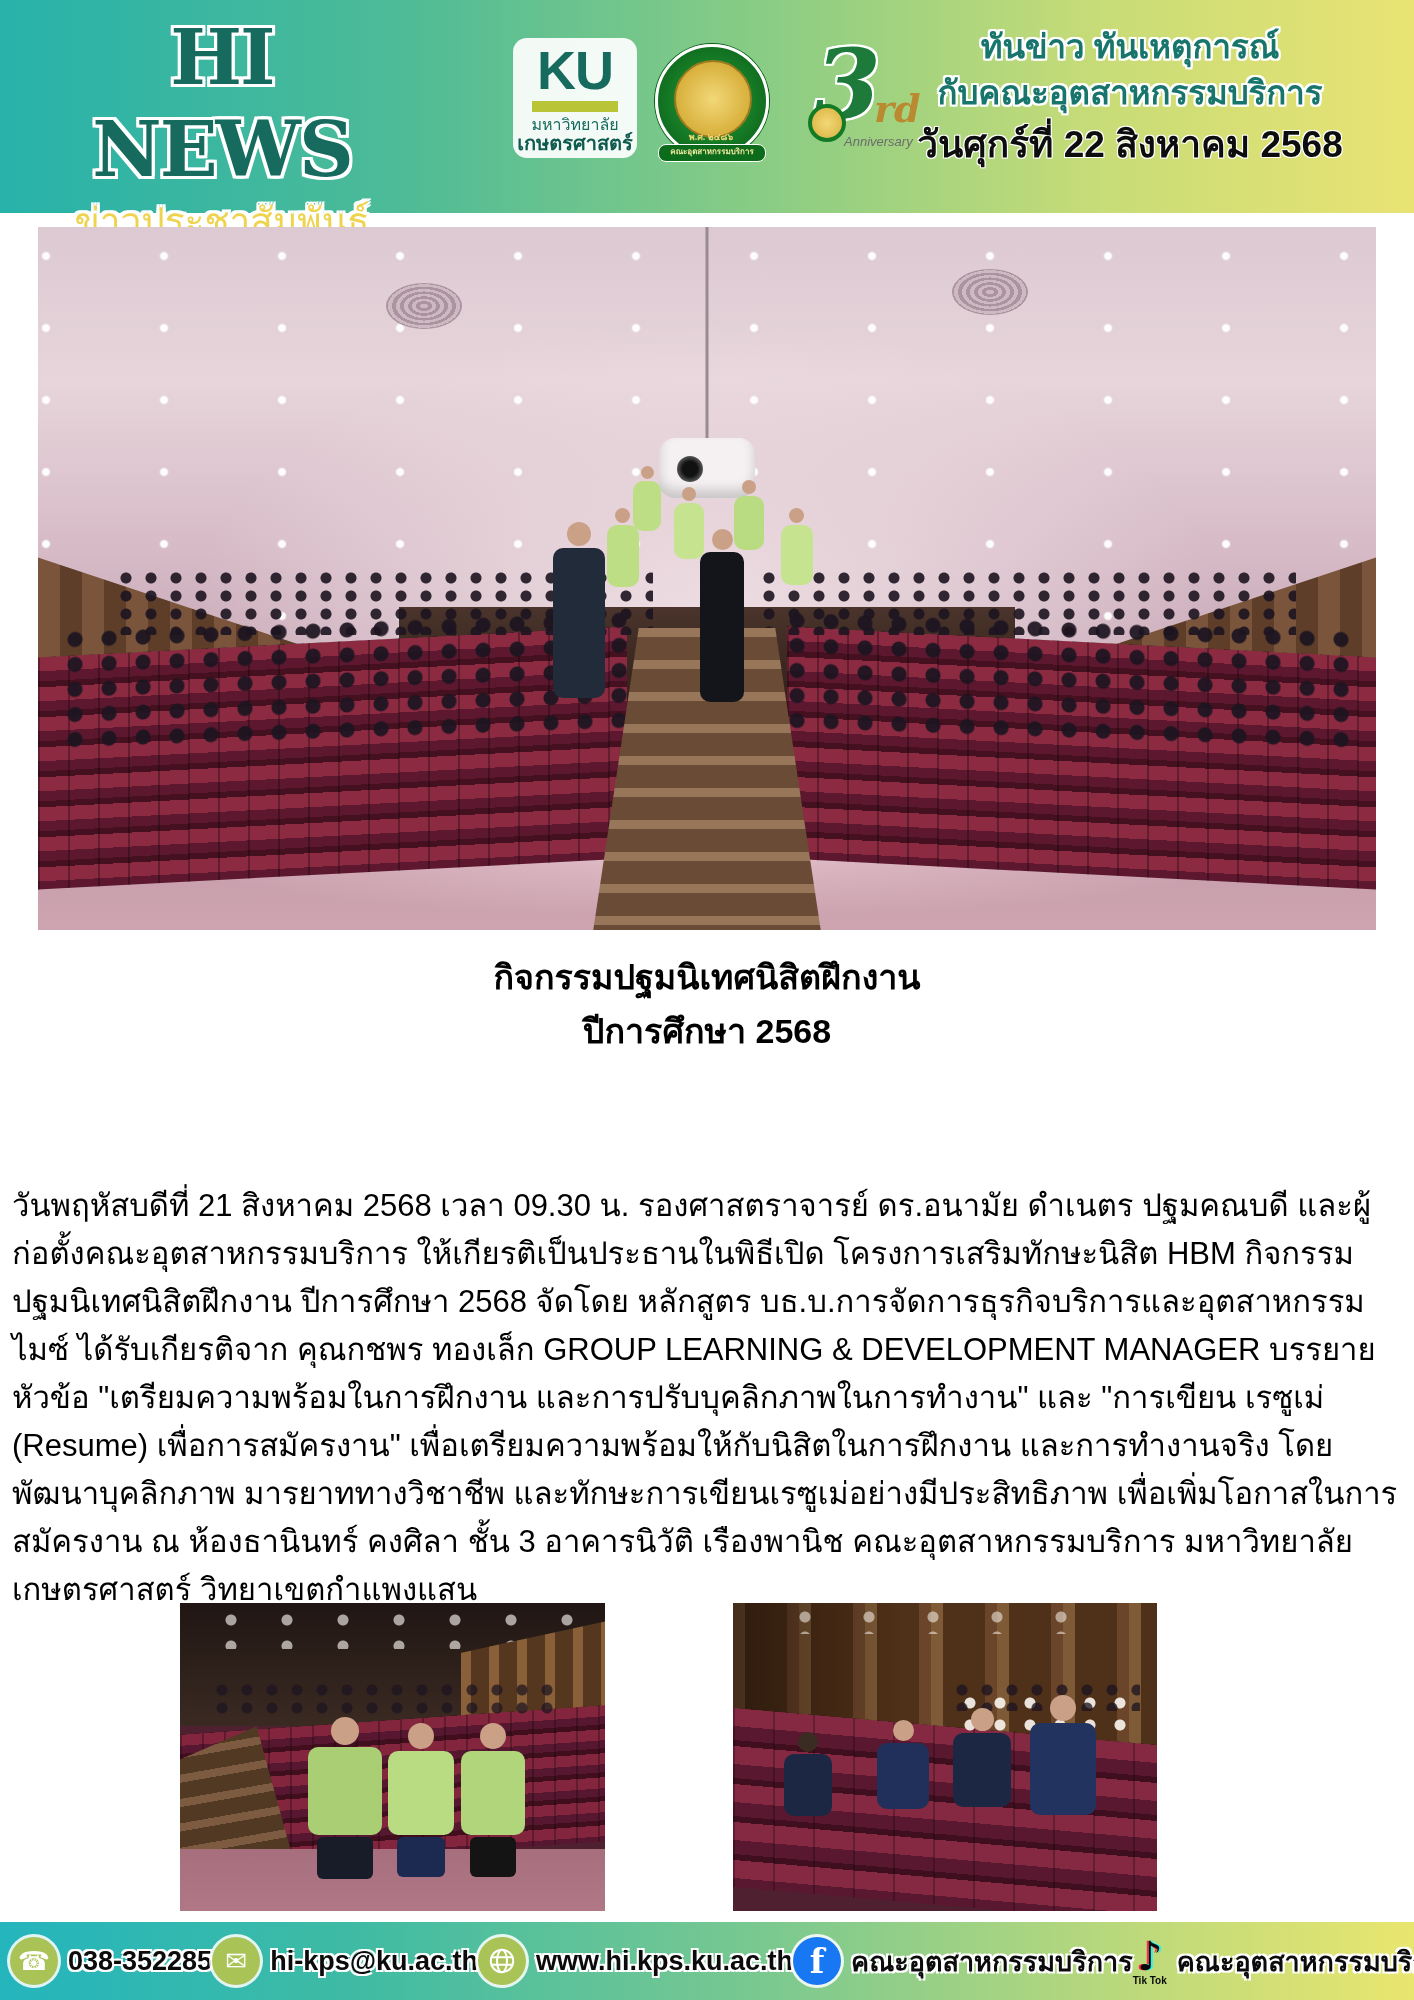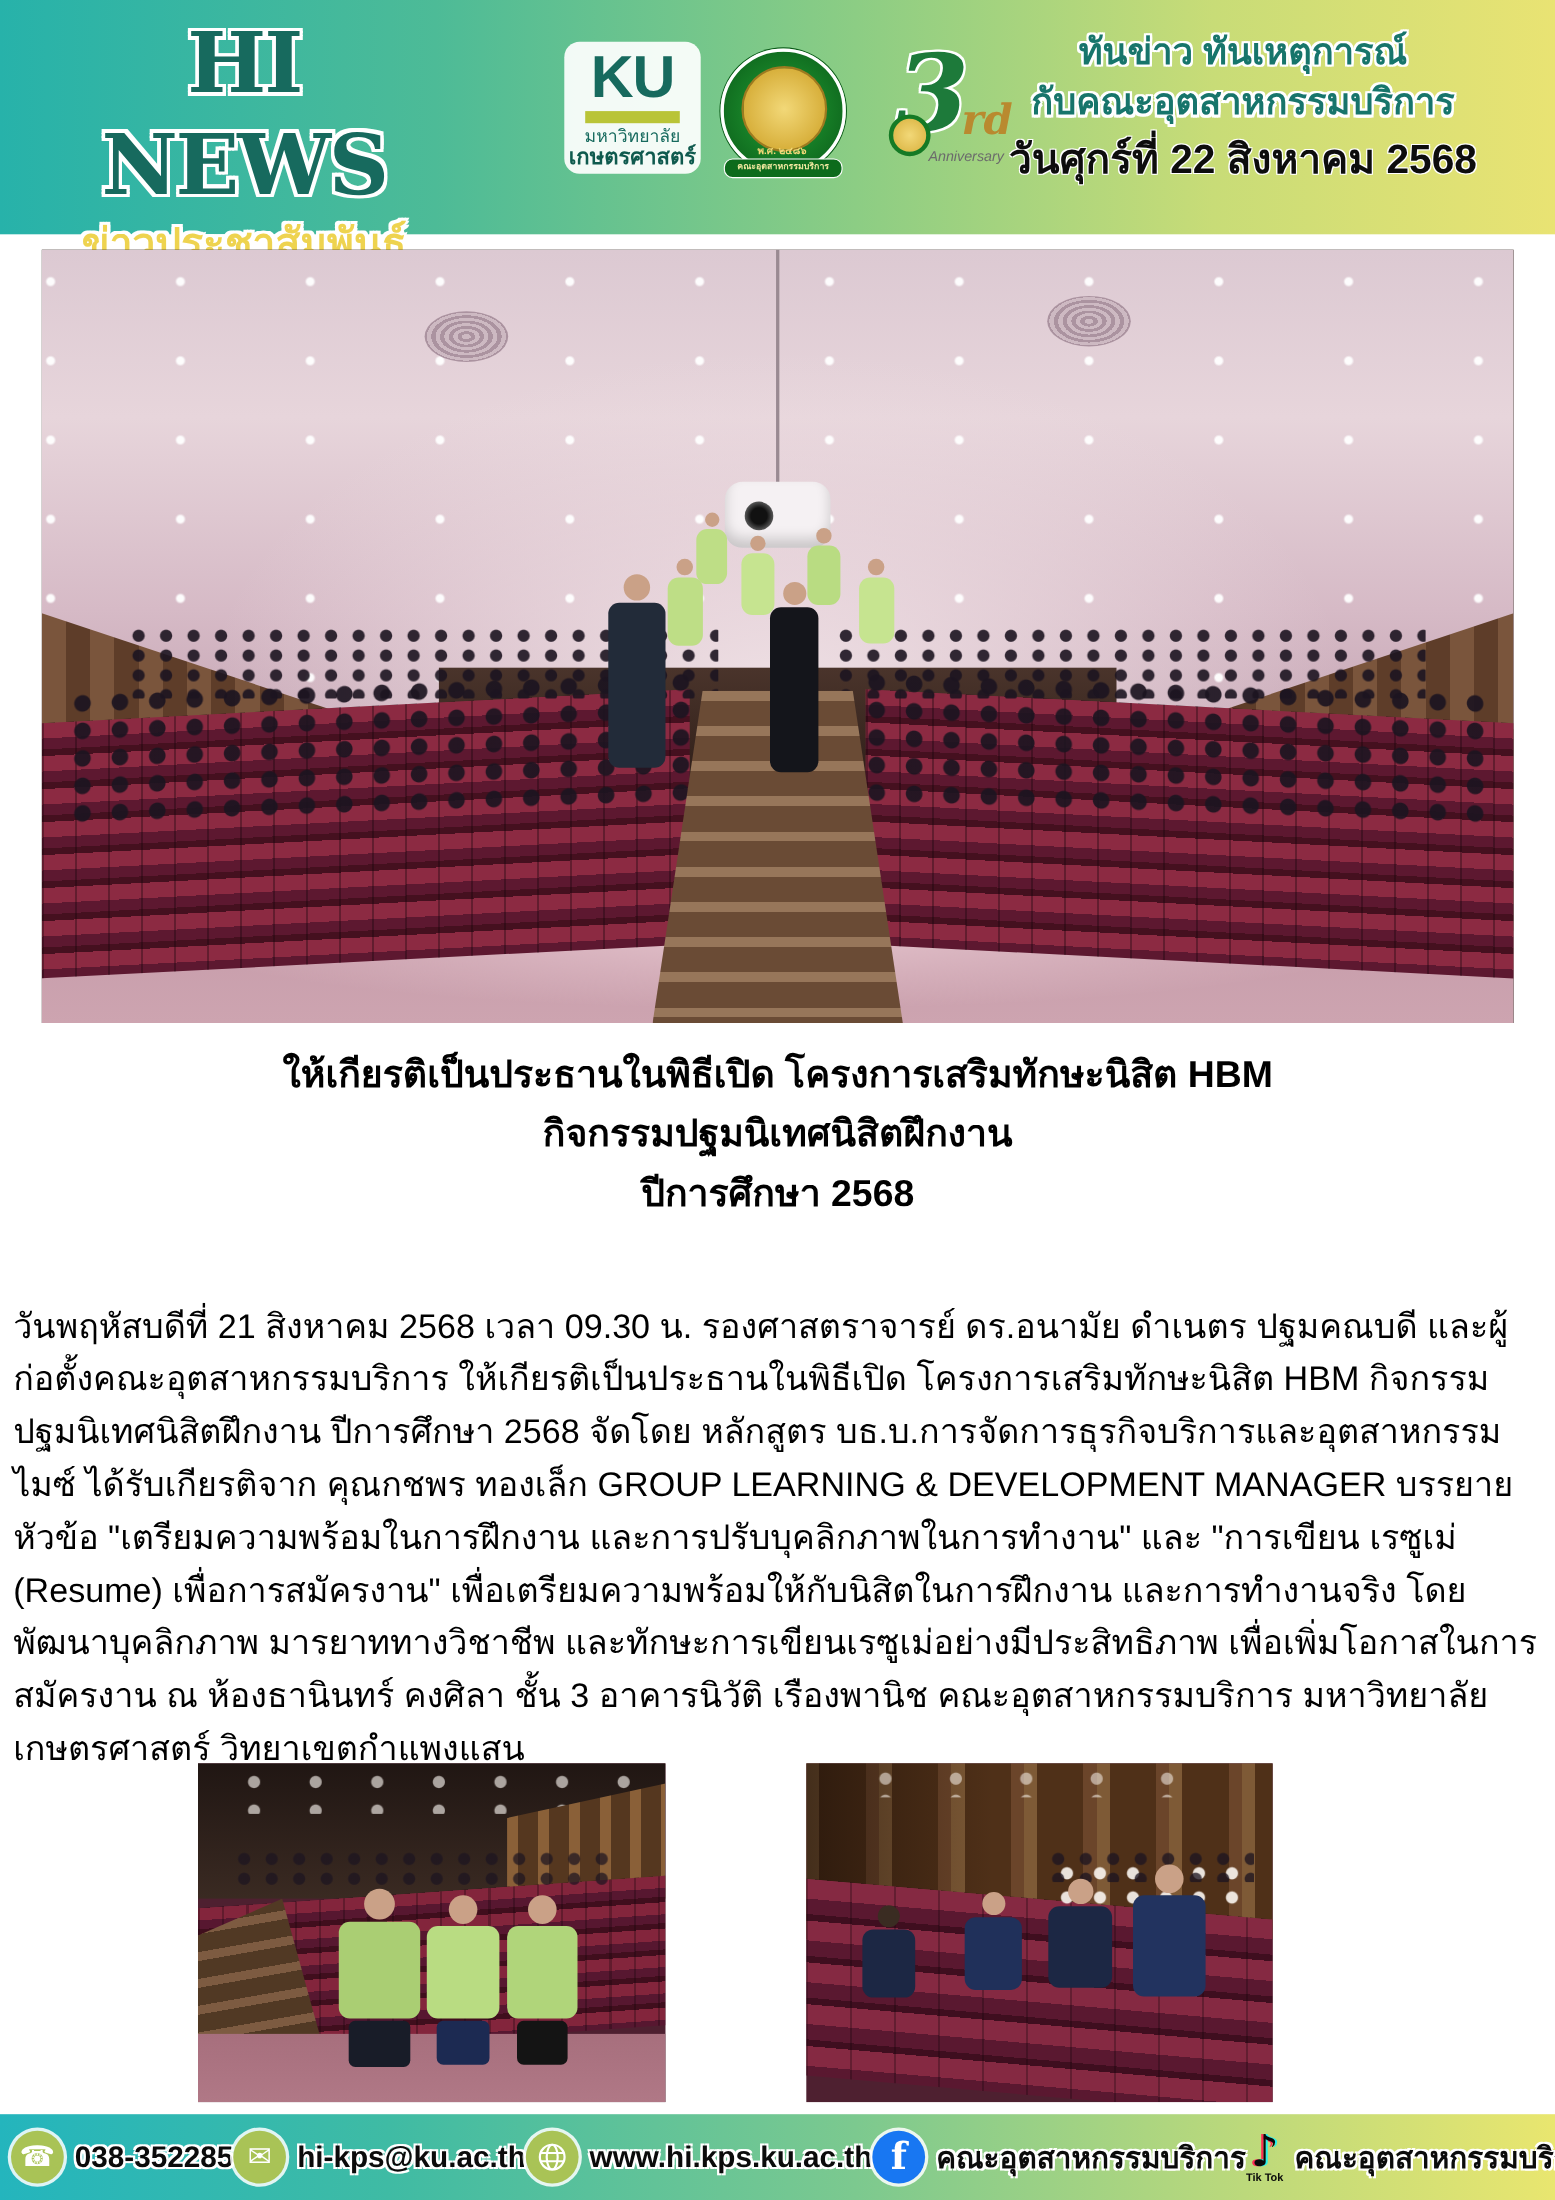--- a/index.html
+++ b/index.html
@@ -9,21 +9,21 @@
   
   .header{position:absolute;left:0;top:0;width:1414px;height:213px;
           background:linear-gradient(90deg,#27b2aa 0%,#4dbb97 28%,#8ccd84 55%,#c8dc77 78%,#e9e373 100%);}
   .ow{text-shadow:-3px -3px 0 #fff,3px -3px 0 #fff,-3px 3px 0 #fff,3px 3px 0 #fff,
        0 -3px 0 #fff,0 3px 0 #fff,-3px 0 0 #fff,3px 0 0 #fff;}
   .ow2{text-shadow:-2px -2px 0 #fff,2px -2px 0 #fff,-2px 2px 0 #fff,2px 2px 0 #fff,
        0 -2px 0 #fff,0 2px 0 #fff,-2px 0 0 #fff,2px 0 0 #fff;}
   .brand{position:absolute;left:42px;top:12px;width:360px;text-align:center;}
   .brand-title{font-family:"DejaVu Serif",serif;font-weight:900;font-size:76px;line-height:92px;
                letter-spacing:-2px;color:#176a5e;}
-  .brand-sub{font-size:37px;font-weight:700;color:#eed34f;line-height:48px;margin-top:2px;}
+  .brand-sub{font-size:37px;font-weight:400;color:#eed34f;line-height:48px;margin-top:2px;}
   .ku-badge{position:absolute;left:513px;top:38px;width:120px;text-align:center;background:rgba(255,255,255,.92);
             border-radius:14px;padding:4px 2px 6px 2px;}
   .ku-abbr{font-size:54px;font-weight:900;color:#176a5e;line-height:56px;letter-spacing:-1px;}
   .ku-bar{width:86px;height:11px;background:#b9c437;margin:3px auto 4px auto;}
   .ku-l1{font-size:16px;color:#176a5e;line-height:18px;}
   .ku-l2{font-size:20px;font-weight:700;color:#0f5a4e;line-height:18px;}
   .seal{position:absolute;left:652px;top:44px;width:118px;height:118px;}
   .seal-outer{position:absolute;left:3px;top:0;width:108px;height:108px;border-radius:50%;
               background:radial-gradient(circle,#2ba03a 0%,#157a25 55%,#0a5a18 100%);
               border:3px solid #fff;box-shadow:0 0 0 1px #0a5a18;}
@@ -216,21 +216,20 @@
       <div class="head" style="width:24px;height:24px;"></div>
       <div class="torso" style="width:52px;height:150px;background:#222b39;"></div>
     </div>
     <div class="fig" style="left:49.5%;top:43%;">
       <div class="head" style="width:21px;height:21px;"></div>
       <div class="torso" style="width:44px;height:150px;background:#14151b;"></div>
     </div>
   </div>
 
   <div class="headline">
-    <div>ให้เกียรติเป็นประธานในพิธีเปิด โครงการเสริมทักษะนิสิต HBM</div>
     <div>กิจกรรมปฐมนิเทศนิสิตฝึกงาน</div>
     <div>ปีการศึกษา 2568</div>
   </div>
 
   <div class="body-text">วันพฤหัสบดีที่ 21 สิงหาคม 2568 เวลา 09.30 น. รองศาสตราจารย์ ดร.อนามัย ดำเนตร ปฐมคณบดี และผู้ก่อตั้งคณะอุตสาหกรรมบริการ ให้เกียรติเป็นประธานในพิธีเปิด โครงการเสริมทักษะนิสิต HBM กิจกรรมปฐมนิเทศนิสิตฝึกงาน ปีการศึกษา 2568 จัดโดย หลักสูตร บธ.บ.การจัดการธุรกิจบริการและอุตสาหกรรมไมซ์ ได้รับเกียรติจาก คุณกชพร ทองเล็ก GROUP LEARNING &amp; DEVELOPMENT MANAGER บรรยายหัวข้อ "เตรียมความพร้อมในการฝึกงาน และการปรับบุคลิกภาพในการทำงาน" และ "การเขียน เรซูเม่ (Resume) เพื่อการสมัครงาน" เพื่อเตรียมความพร้อมให้กับนิสิตในการฝึกงาน และการทำงานจริง โดยพัฒนาบุคลิกภาพ มารยาททางวิชาชีพ และทักษะการเขียนเรซูเม่อย่างมีประสิทธิภาพ เพื่อเพิ่มโอกาสในการสมัครงาน ณ ห้องธานินทร์ คงศิลา ชั้น 3 อาคารนิวัติ เรืองพานิช คณะอุตสาหกรรมบริการ มหาวิทยาลัยเกษตรศาสตร์ วิทยาเขตกำแพงแสน</div>
 
   <div class="photo-sm photo-a">
     <div class="abs pa-wall"></div>
     <div class="abs whitedots" style="left:10%;top:3%;right:5%;height:12%;opacity:.7;background-size:56px 26px;"></div>
     <div class="abs pa-pillars"></div>

